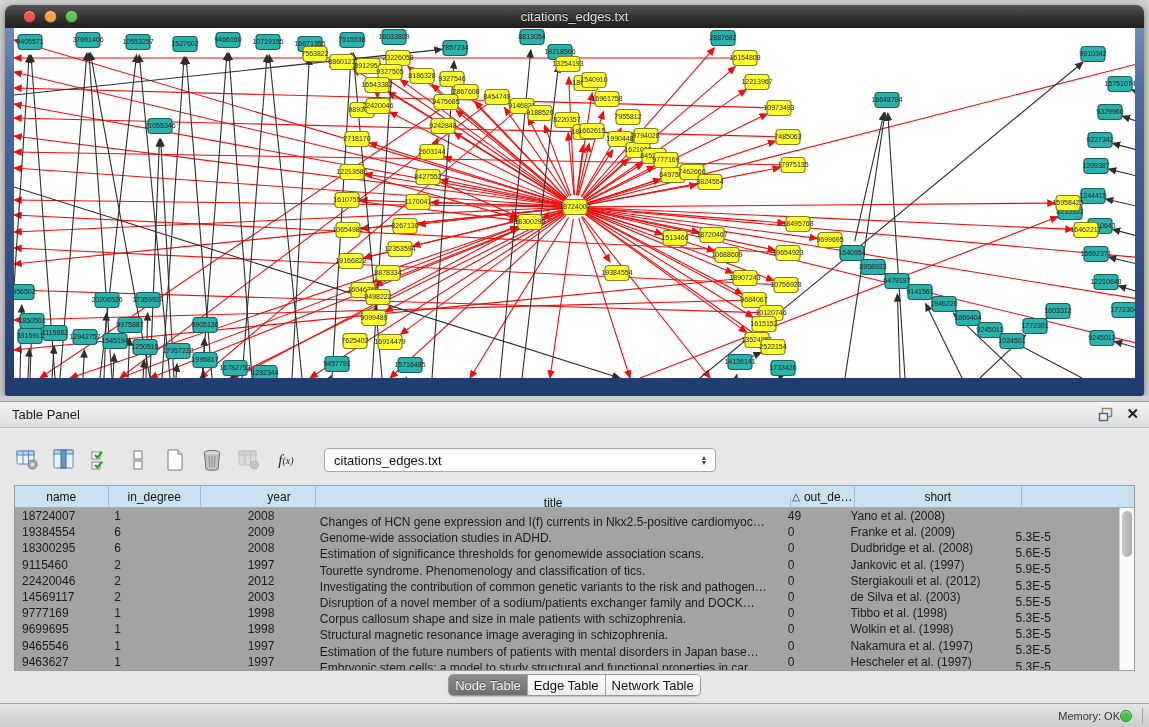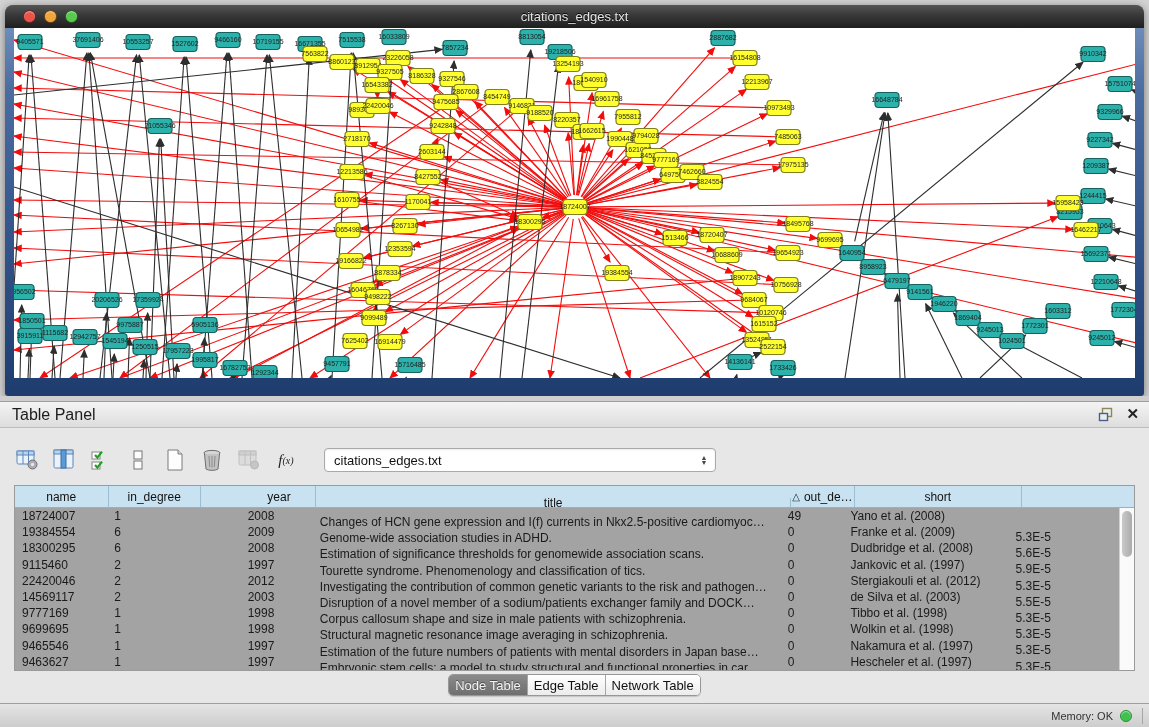--- a/index.html
+++ b/index.html
@@ -26,21 +26,21 @@
 
   
   .splitter { position:absolute; left:0; top:396px; width:1149px; height:5px; background:#cfcfcf; }
 
   
   .table-panel { position:absolute; left:0; top:401px; width:1149px; height:302px;
         background:#e7e7e7; border-top:1px solid #9d9d9d; }
   .panel-header { position:relative; height:26px;
         background:linear-gradient(#f4f4f4,#dddddd); border-bottom:1px solid #bdbdbd;
         display:flex; align-items:center; }
-  .panel-title { font-size:16px; color:#1c1c1c; margin-left:12px; }
+  .panel-title { font-size:13px; color:#1c1c1c; margin-left:12px; }
   .hdr-icons { position:absolute; right:10px; top:4px; display:flex; gap:12px; align-items:center; }
   .close-x { font-size:15px; font-weight:bold; color:#222; line-height:16px; cursor:default; }
 
   
   .toolbar { position:absolute; left:14px; top:42px; height:32px; display:flex;
         align-items:center; gap:11px; }
   .tb-btn { width:26px; height:26px; display:flex; align-items:center; justify-content:center; }
   .fx { font-family:"Liberation Serif", serif; font-style:italic; font-size:15px; color:#222; }
   .fx small { font-size:10px; }
   .combo { margin-left:14px; width:392px; height:24px; background:#fff;
@@ -76,21 +76,21 @@
         font-size:13px; padding:0 6px; background:linear-gradient(#ffffff,#ececec);
         color:#111; border-right:1px solid #a5a5a5; }
   .seg:last-child { border-right:none; }
   .seg.active { background:linear-gradient(#8b8b8b,#6f6f6f); color:#f3f3f3;
         text-shadow:0 -1px 0 rgba(0,0,0,.4); }
 
   
   .statusbar { position:absolute; left:0; bottom:0; width:1149px; height:24px;
         background:linear-gradient(#e4e4e4,#cdcdcd); border-top:1px solid #9f9f9f;
         display:flex; align-items:center; justify-content:flex-end; }
-  .mem-label { font-size:11px; color:#333; margin-right:7px; }
+  .mem-label { font-size:11px; color:#333; }
   .mem-dot { width:12px; height:12px; border-radius:50%; border:1px solid #2c8f38;
         margin-right:10px; box-shadow:inset 0 1px 1px rgba(255,255,255,.6); }
   .status-div { width:1px; height:16px; background:#a5a5a5; margin-right:6px; }
 </style>
 </head>
 <body>
 
 <div class="app">
 
   <div class="graph-window">

